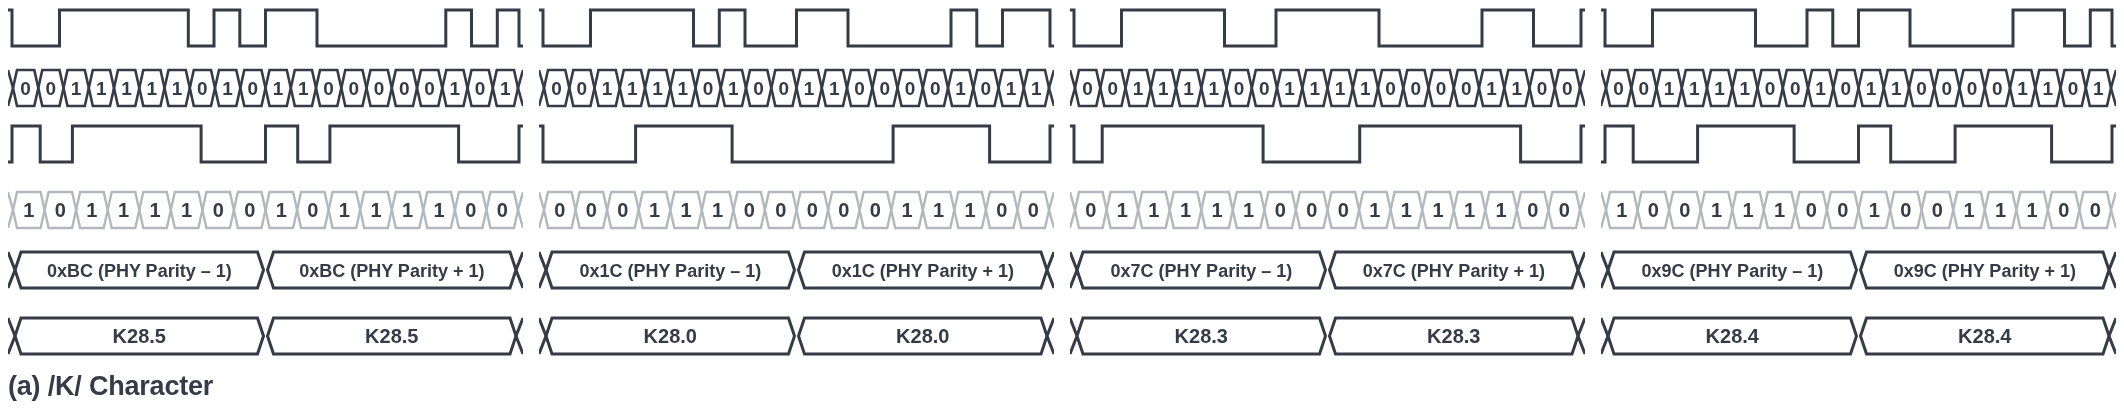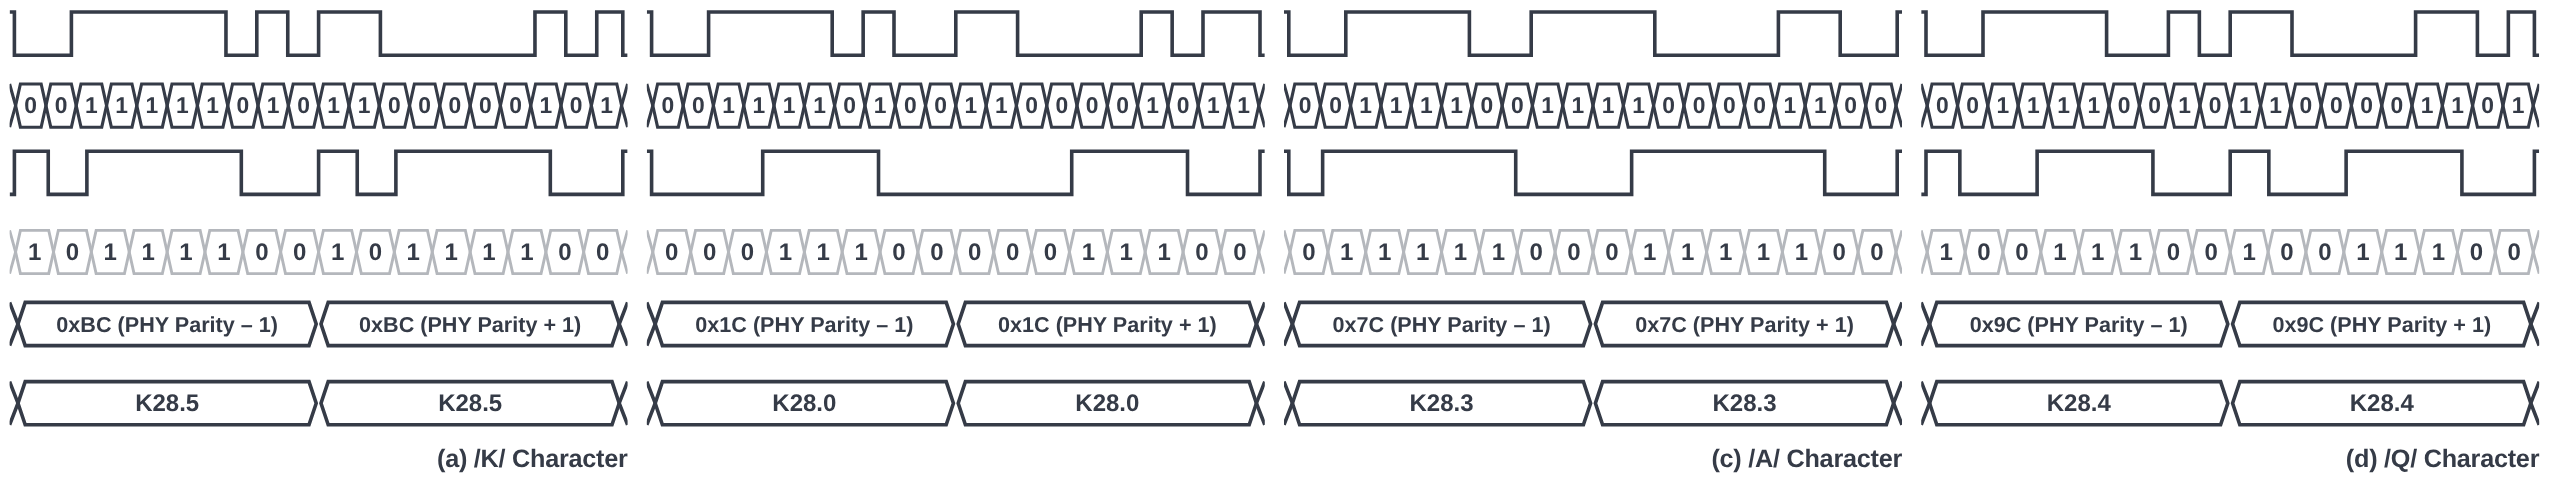--- a/index.html
+++ b/index.html
@@ -5,21 +5,21 @@
   :root{ --ink:#353b47; --muted:#b4b7bc; --bg:#ffffff; }
   html,body{margin:0;padding:0;}
   body{
     width:2124px;height:412px;background:var(--bg);
     font-family:"Liberation Sans",sans-serif;overflow:hidden;
   }
   .figure-row{display:flex;gap:16px;padding:6px 8px 0 8px;}
   .panel{flex:1 1 0;min-width:0;margin:0;}
   .panel svg{display:block;width:100%;height:auto;}
   .caption{
-    text-align:right;font-weight:700;font-size:21px;color:var(--ink);
+    text-align:left;font-weight:700;font-size:27px;color:var(--ink);
     margin-top:9px;letter-spacing:-0.2px;white-space:nowrap;
   }
   svg text{
     font-family:"Liberation Sans",sans-serif;font-weight:700;
     text-anchor:middle;
   }
 </style>
 </head>
 <body>
 
@@ -326,21 +326,20 @@
         </g>
         <g>
           <path d="M0 312 L7 330 L0 348" fill="none" stroke="#353b47" stroke-width="3"></path>
           <path d="M515 312 L508 330 L515 348" fill="none" stroke="#353b47" stroke-width="3"></path>
           <path d="M13 312 H249.5 L255.5 330 L249.5 348 H13 L7 330 Z" fill="none" stroke="#353b47" stroke-width="3"></path>
           <text x="131.3" y="336.5" font-size="20" fill="#353b47">K28.3</text>
           <path d="M265.5 312 H502 L508 330 L502 348 H265.5 L259.5 330 Z" fill="none" stroke="#353b47" stroke-width="3"></path>
           <text x="383.8" y="336.5" font-size="20" fill="#353b47">K28.3</text>
         </g>
       </svg>
-    <figcaption class="caption">(c) /A/ Character</figcaption>
   </figure>
 
   <figure class="panel">
     <svg viewBox="0 0 515 356" role="img">
         <path d="M0 4 H4 V40 H51.5 V4 H154.5 V40 H206 V4 H231.8 V40 H257.5 V4 H309 V40 H412 V4 H463.5 V40 H489.3 V4 H511 V40 H515" fill="none" stroke="#353b47" stroke-width="3"></path>
         <g>
           <path d="M0 64 L5 82 L0 100" fill="none" stroke="#353b47" stroke-width="2.6"></path>
           <path d="M515 64 L510 82 L515 100" fill="none" stroke="#353b47" stroke-width="2.6"></path>
           <path d="M9 64 H26.3 L30.3 82 L26.3 100 H9 L5 82 Z" fill="none" stroke="#353b47" stroke-width="2.6"></path>
           <text x="17.6" y="88.5" font-size="19" fill="#353b47">0</text>
@@ -430,16 +429,15 @@
         </g>
         <g>
           <path d="M0 312 L7 330 L0 348" fill="none" stroke="#353b47" stroke-width="3"></path>
           <path d="M515 312 L508 330 L515 348" fill="none" stroke="#353b47" stroke-width="3"></path>
           <path d="M13 312 H249.5 L255.5 330 L249.5 348 H13 L7 330 Z" fill="none" stroke="#353b47" stroke-width="3"></path>
           <text x="131.3" y="336.5" font-size="20" fill="#353b47">K28.4</text>
           <path d="M265.5 312 H502 L508 330 L502 348 H265.5 L259.5 330 Z" fill="none" stroke="#353b47" stroke-width="3"></path>
           <text x="383.8" y="336.5" font-size="20" fill="#353b47">K28.4</text>
         </g>
       </svg>
-    <figcaption class="caption">(d) /Q/ Character</figcaption>
   </figure>
 
 </div>
 
 </body></html>

